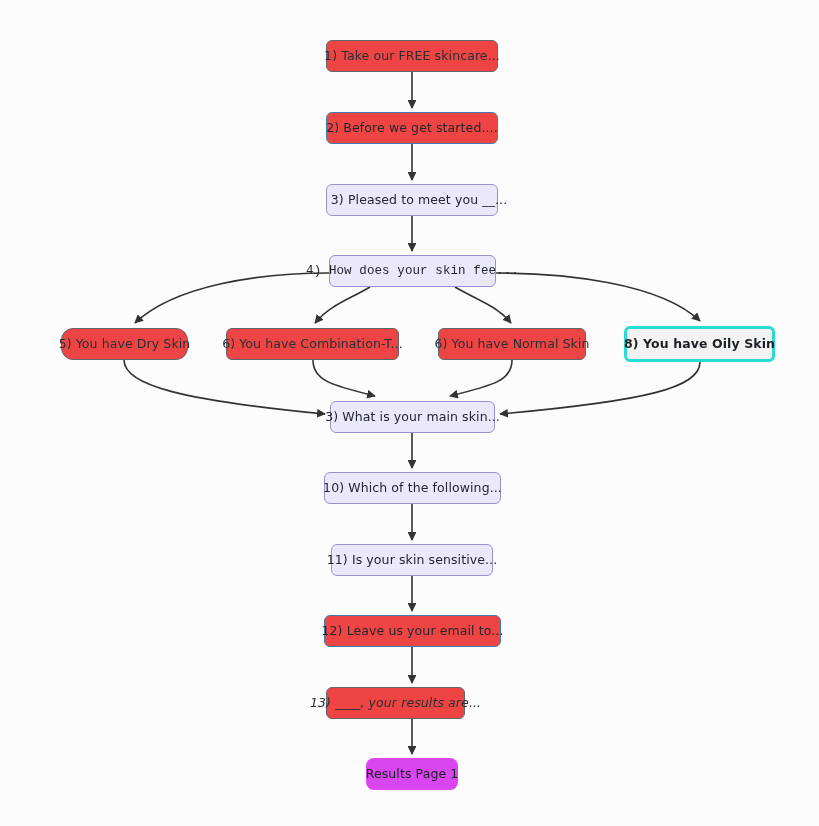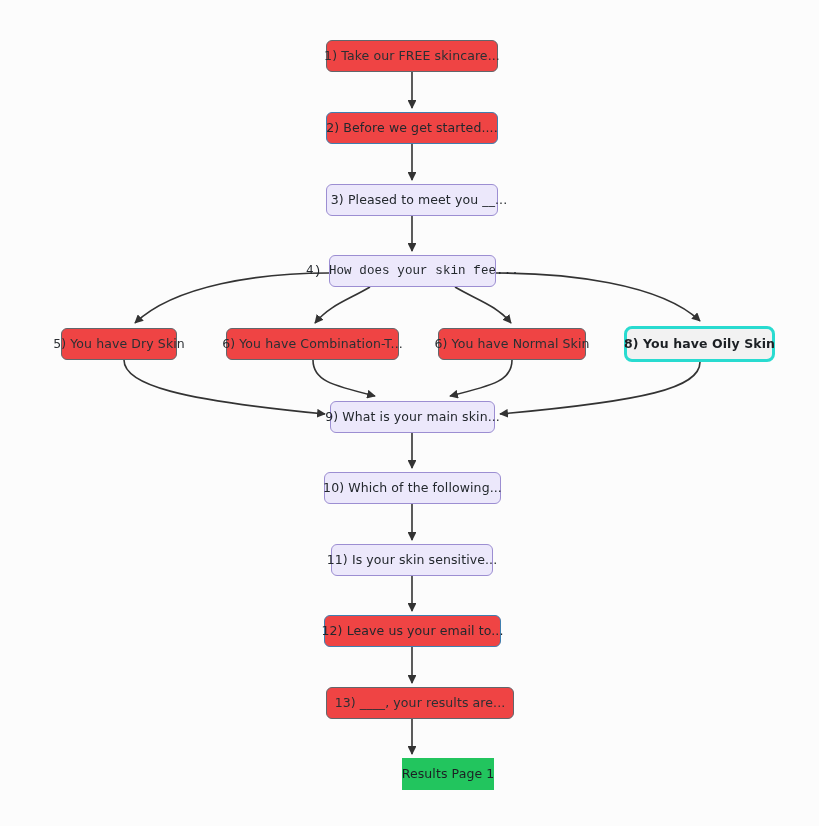--- a/index.html
+++ b/index.html
@@ -60,26 +60,25 @@
     border: 1px solid #9c8ed2;
     color: #23282d;
   }
   .n-selected {
     background: #f2f2f2;
     border: 3px solid #29dbd0;
     color: #1c2024;
     font-weight: bold;
   }
   .n-result {
-    background: #22c55e;
+    background: #d946ef;
     border: none;
-    border-radius: 0;
+    border-radius: 8px;
     color: #1c2024;
     font-size: 12.5px;
-    margin-left: 36px;
   }
 </style>
 </head>
 <body>
 
 <div id="flow-canvas">
 
   <svg id="edge-layer" viewBox="0 0 819 826" xmlns="http://www.w3.org/2000/svg">
     <defs>
       <marker id="arrowhead" viewBox="0 0 10 10" refX="9" refY="5" markerWidth="5.5" markerHeight="5.5" orient="auto-start-reverse">
@@ -117,45 +116,45 @@
       </div>
       <div class="node n-blue" style="left: 326px; top: 112px; width: 172px; height: 32px;">
         <span class="node-label">2) Before we get started....</span>
       </div>
       <div class="node n-purple" style="left: 326px; top: 184px; width: 172px; height: 32px; padding-left: 14px;">
         <span class="node-label">3) Pleased to meet you __...</span>
       </div>
       <div class="node n-purple" style="left: 329px; top: 255px; width: 167px; height: 32px; font-family: Liberation Mono, monospace;">
         <span class="node-label">4) How does your skin fee...</span>
       </div>
-      <div class="node n-default" style="left: 61px; top: 328px; width: 116px; height: 32px;">
+      <div class="node n-default" style="left: 61px; top: 328px; width: 127px; height: 32px; border-radius: 12px;">
         <span class="node-label">5) You have Dry Skin</span>
       </div>
       <div class="node n-default" style="left: 226px; top: 328px; width: 173px; height: 32px;">
         <span class="node-label">6) You have Combination-T...</span>
       </div>
       <div class="node n-default" style="left: 438px; top: 328px; width: 148px; height: 32px;">
         <span class="node-label">6) You have Normal Skin</span>
       </div>
-      <div class="node n-selected" style="left: 624px; top: 326px; width: 151px; height: 36px; border-radius: 8px;">
+      <div class="node n-selected" style="left: 624px; top: 326px; width: 151px; height: 36px;">
         <span class="node-label">8) You have Oily Skin</span>
       </div>
       <div class="node n-purple" style="left: 330px; top: 401px; width: 165px; height: 32px;">
-        <span class="node-label">9) What is your main skin...</span>
+        <span class="node-label">3) What is your main skin...</span>
       </div>
       <div class="node n-purple" style="left: 324px; top: 472px; width: 177px; height: 32px;">
         <span class="node-label">10) Which of the following...</span>
       </div>
       <div class="node n-purple" style="left: 331px; top: 544px; width: 162px; height: 32px; text-align: right;">
         <span class="node-label">11) Is your skin sensitive...</span>
       </div>
       <div class="node n-blue" style="left: 324px; top: 615px; width: 177px; height: 32px;">
         <span class="node-label">12) Leave us your email to...</span>
       </div>
-      <div class="node n-default" style="left: 326px; top: 687px; width: 188px; height: 32px;">
+      <div class="node n-default" style="left: 326px; top: 687px; width: 139px; height: 32px; font-style: italic;">
         <span class="node-label">13) ____, your results are...</span>
       </div>
       <div class="node n-result" style="left: 366px; top: 758px; width: 92px; height: 32px;">
         <span class="node-label">Results Page 1</span>
       </div>
     </div>
 
 </div>
 
 </body></html>

